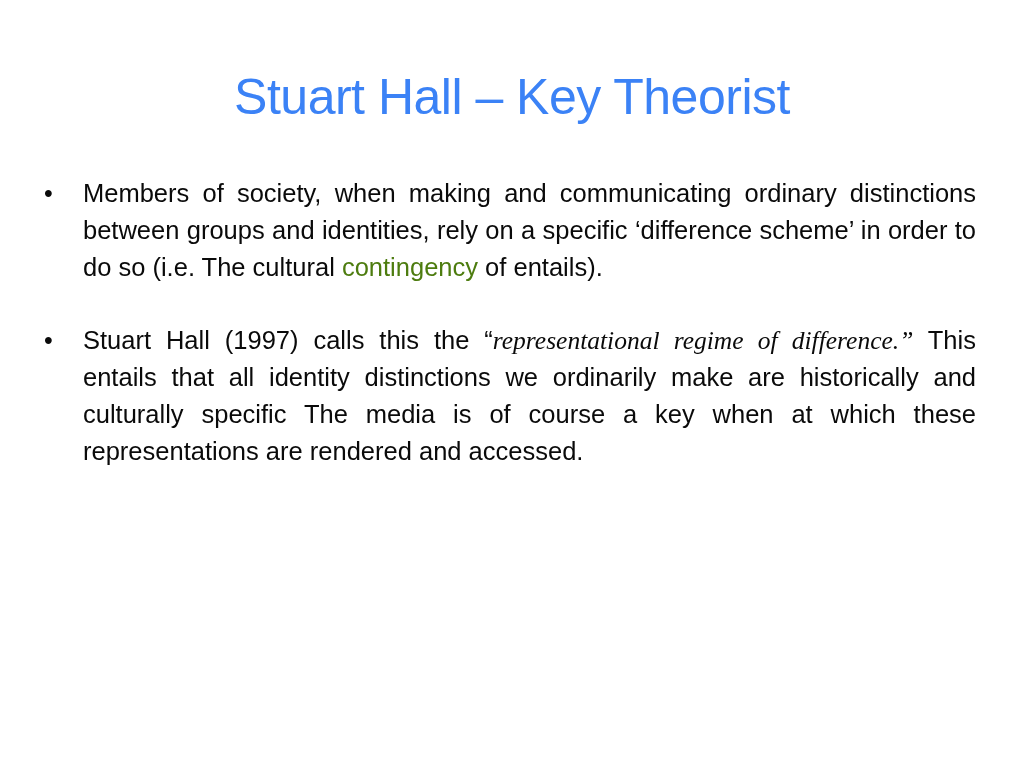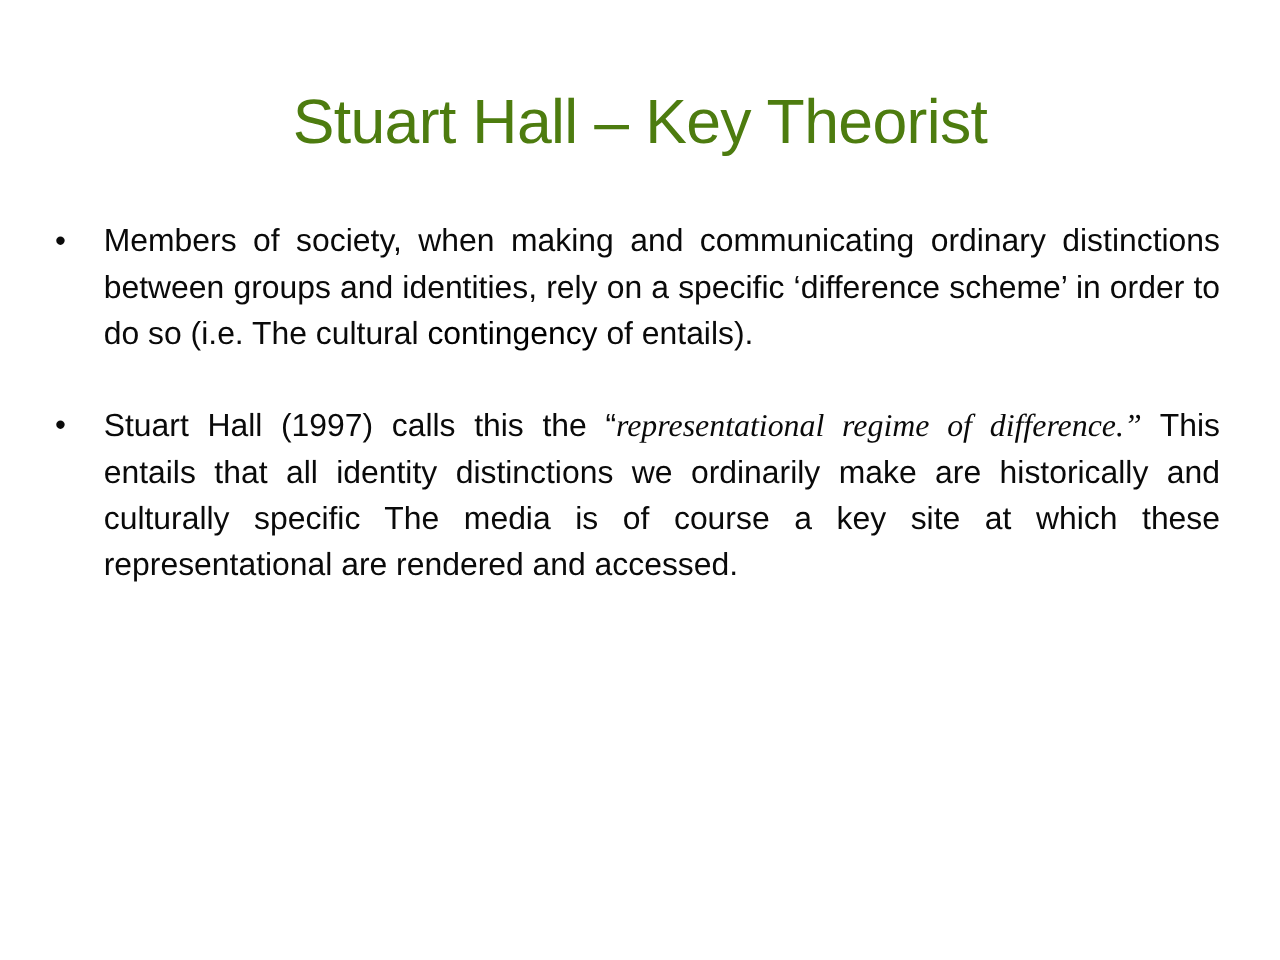--- a/index.html
+++ b/index.html
@@ -22,21 +22,21 @@
       background: #ffffff;
     }
     .title {
       position: absolute;
       left: 0;
       top: 62px;
       width: 1024px;
       text-align: center;
       font-size: 50px;
       line-height: 70px;
-      color: #4d7c0f;
+      color: #3b82f6;
       font-weight: normal;
       margin: 0;
       letter-spacing: -0.5px;
     }
     .content {
       position: absolute;
       left: 40px;
       top: 175px;
       width: 936px;
     }
@@ -51,31 +51,31 @@
       text-align-last: left;
     }
     .bullet-dot {
       position: absolute;
       left: 4px;
       top: 0;
       width: 20px;
       font-size: 25px;
       line-height: 37px;
     }
-    .red { color: #000000; }
+    .red { color: #4d7c0f; }
     .ital { font-style: italic; font-family: Liberation Serif, serif; }
   </style>
 </head>
 <body>
 
 <div class="slide">
   <h1 class="title">Stuart Hall – Key Theorist</h1>
 
   <div class="content">
     <p class="bullet-item">
       <span class="bullet-dot">•</span><span>Members of society, when making  and communicating ordinary distinctions between groups and identities, rely on a specific ‘difference scheme’ in order to do so (i.e. The cultural </span><span class="red">contingency</span><span> of entails).</span>
     </p>
 
     <p class="bullet-item">
-      <span class="bullet-dot">•</span><span>Stuart Hall (1997) calls this the “</span><span class="ital">representational regime of difference.”</span><span> This entails that all identity distinctions we ordinarily make are historically and culturally specific The media is of course a key site at which these representational are rendered and accessed.</span>
+      <span class="bullet-dot">•</span><span>Stuart Hall (1997) calls this the “</span><span class="ital">representational regime of difference.”</span><span> This entails that all identity distinctions we ordinarily make are historically and culturally specific The media is of course a key when at which these representations are rendered and accessed.</span>
     </p>
   </div>
 </div>
 
 </body></html>

